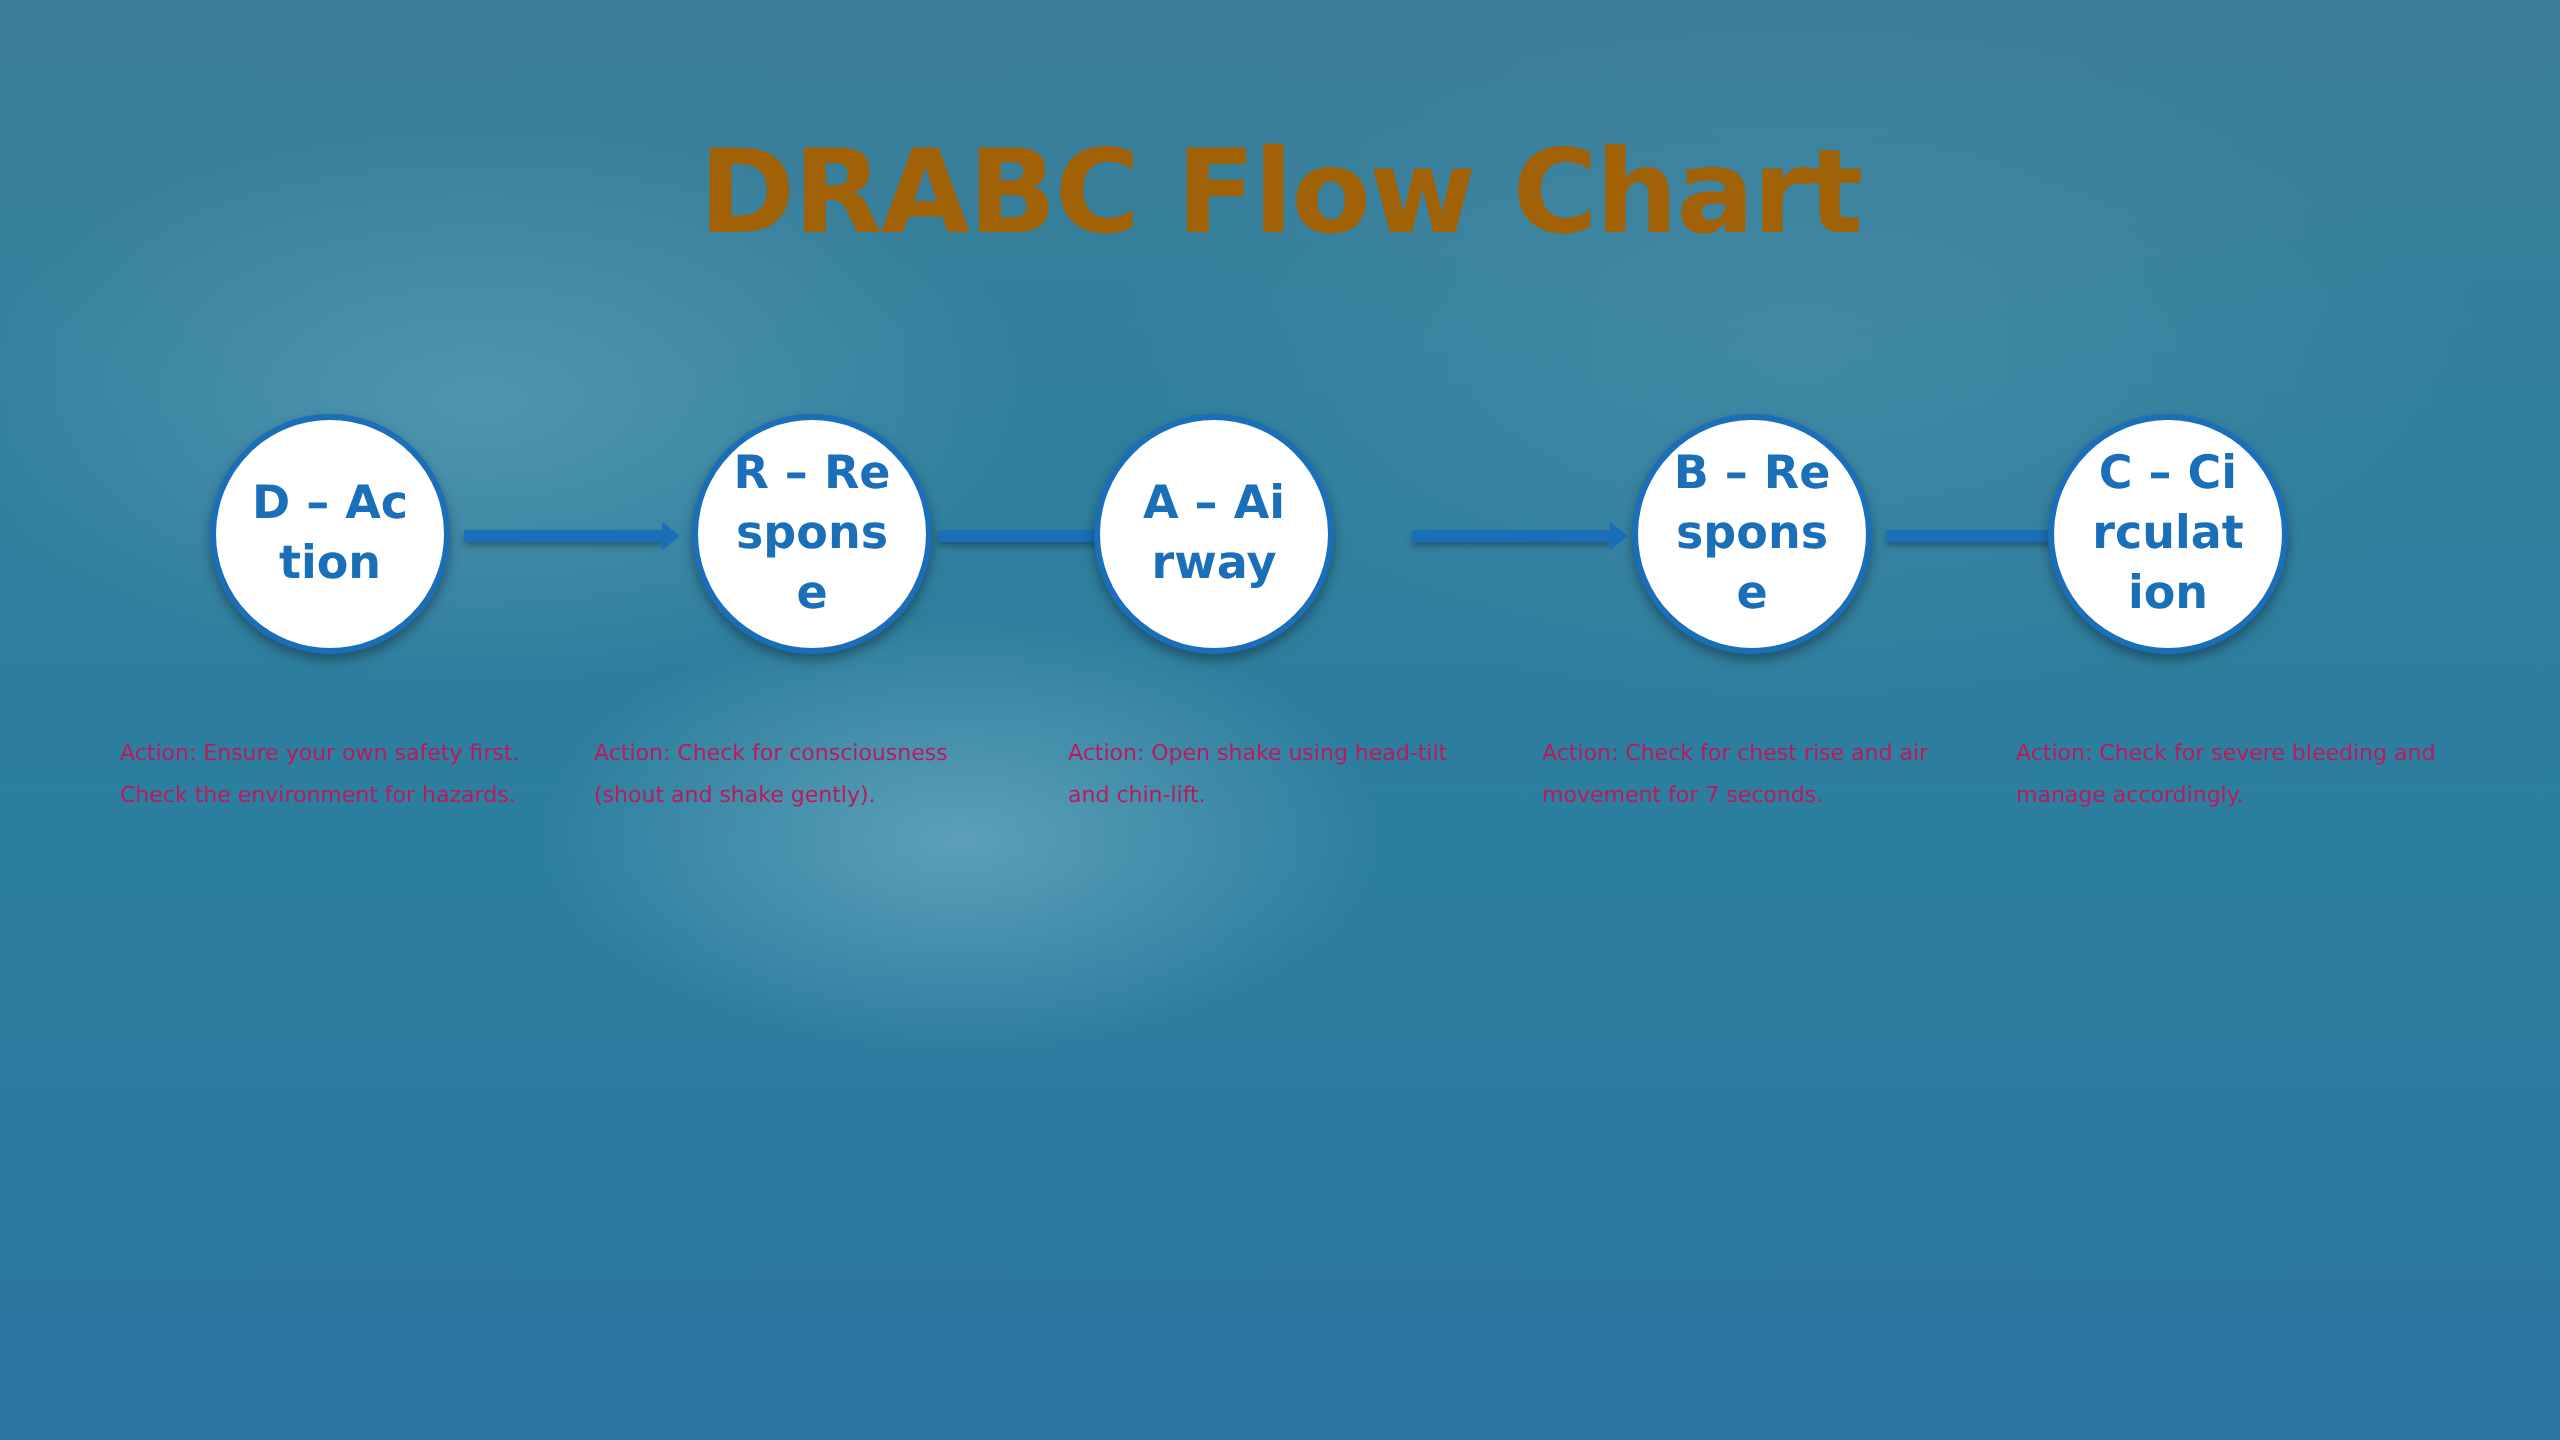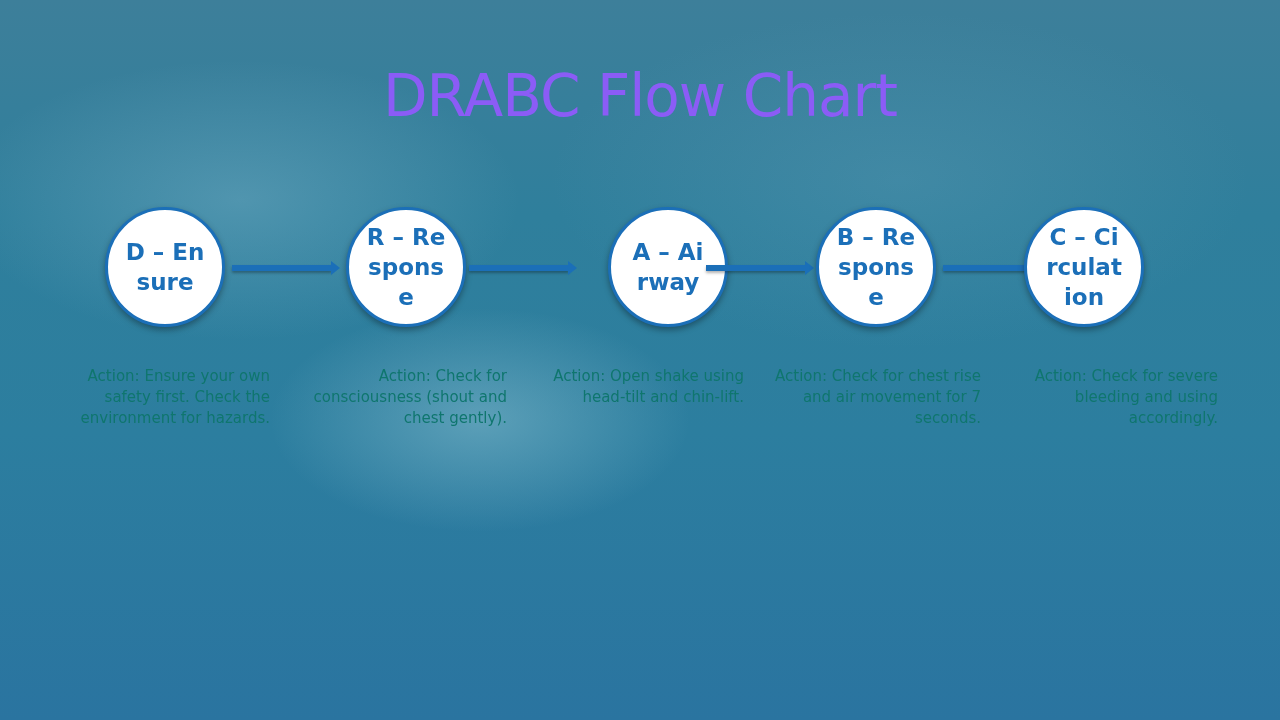--- a/index.html
+++ b/index.html
@@ -7,64 +7,64 @@
       width: 1280px; height: 720px; overflow: hidden; position: relative;
       font-family: "DejaVu Sans", sans-serif;
       background:
         radial-gradient(ellipse 300px 160px at 480px 420px, rgba(150,200,215,0.45), rgba(0,0,0,0) 70%),
         radial-gradient(ellipse 400px 200px at 240px 200px, rgba(140,190,210,0.35), rgba(0,0,0,0) 70%),
         radial-gradient(ellipse 500px 240px at 900px 180px, rgba(100,160,185,0.3), rgba(0,0,0,0) 70%),
         linear-gradient(180deg, #3d7f9a 0%, #2f7f9c 30%, #2c7e9f 60%, #2a74a0 100%);
     }
     .title {
       position: absolute; top: 62px; left: 0; width: 1280px; text-align: center;
-      color: #8b5cf6; font-weight: normal; font-size: 58px; letter-spacing: -1px;
+      color: #a16207; font-weight: bold; font-size: 58px; letter-spacing: -1px;
     }
     .node {
       position: absolute; top: 207px; width: 120px; height: 120px; border-radius: 50%;
       background: #ffffff; border: 3px solid #1b6fb8; box-sizing: border-box;
       box-shadow: 0 3px 6px rgba(0,0,0,0.35);
       display: flex; align-items: center; justify-content: center; text-align: center;
     }
     .node span {
       color: #1b6fb8; font-weight: bold; font-size: 23px; line-height: 30px;
       width: 80px; word-break: break-all;
     }
     .arrow { position: absolute; top: 265px; height: 6px; background: #1b6fb8; box-shadow: 0 2px 3px rgba(0,0,0,0.3); }
     .arrow::after {
       content: ""; position: absolute; right: -8px; top: -4px;
       border-left: 9px solid #1b6fb8; border-top: 7px solid transparent; border-bottom: 7px solid transparent;
     }
     .desc {
-      position: absolute; top: 366px; width: 210px; text-align: right;
-      color: #0f766e; font-size: 15px; line-height: 21px;
+      position: absolute; top: 366px; width: 210px; text-align: left;
+      color: #be185d; font-size: 11px; line-height: 21px;
     }
   </style>
 </head>
 <body>
 
 <div class="title">DRABC Flow Chart</div>
 
 <div class="node" style="left:105px">
-    <span>D – Ensure</span>
+    <span>D – Action</span>
   </div>
 <div class="arrow" style="left:232px;width:100px"></div>
 <div class="node" style="left:346px">
     <span>R – Response</span>
   </div>
 <div class="arrow" style="left:469px;width:100px"></div>
-<div class="node" style="left:608px">
+<div class="node" style="left:547px">
     <span>A – Airway</span>
   </div>
 <div class="arrow" style="left:706px;width:100px"></div>
 <div class="node" style="left:816px">
     <span>B – Response</span>
   </div>
 <div class="arrow" style="left:943px;width:100px"></div>
 <div class="node" style="left:1024px">
     <span>C – Circulation</span>
   </div>
 
 <div class="desc" style="left:60px">Action: Ensure your own safety first. Check the environment for hazards.</div>
-<div class="desc" style="left:297px">Action: Check for consciousness (shout and chest gently).</div>
+<div class="desc" style="left:297px">Action: Check for consciousness (shout and shake gently).</div>
 <div class="desc" style="left:534px">Action: Open shake using head-tilt and chin-lift.</div>
 <div class="desc" style="left:771px">Action: Check for chest rise and air movement for 7 seconds.</div>
-<div class="desc" style="left:1008px">Action: Check for severe bleeding and using accordingly.</div>
+<div class="desc" style="left:1008px">Action: Check for severe bleeding and manage accordingly.</div>
 
 </body></html>

